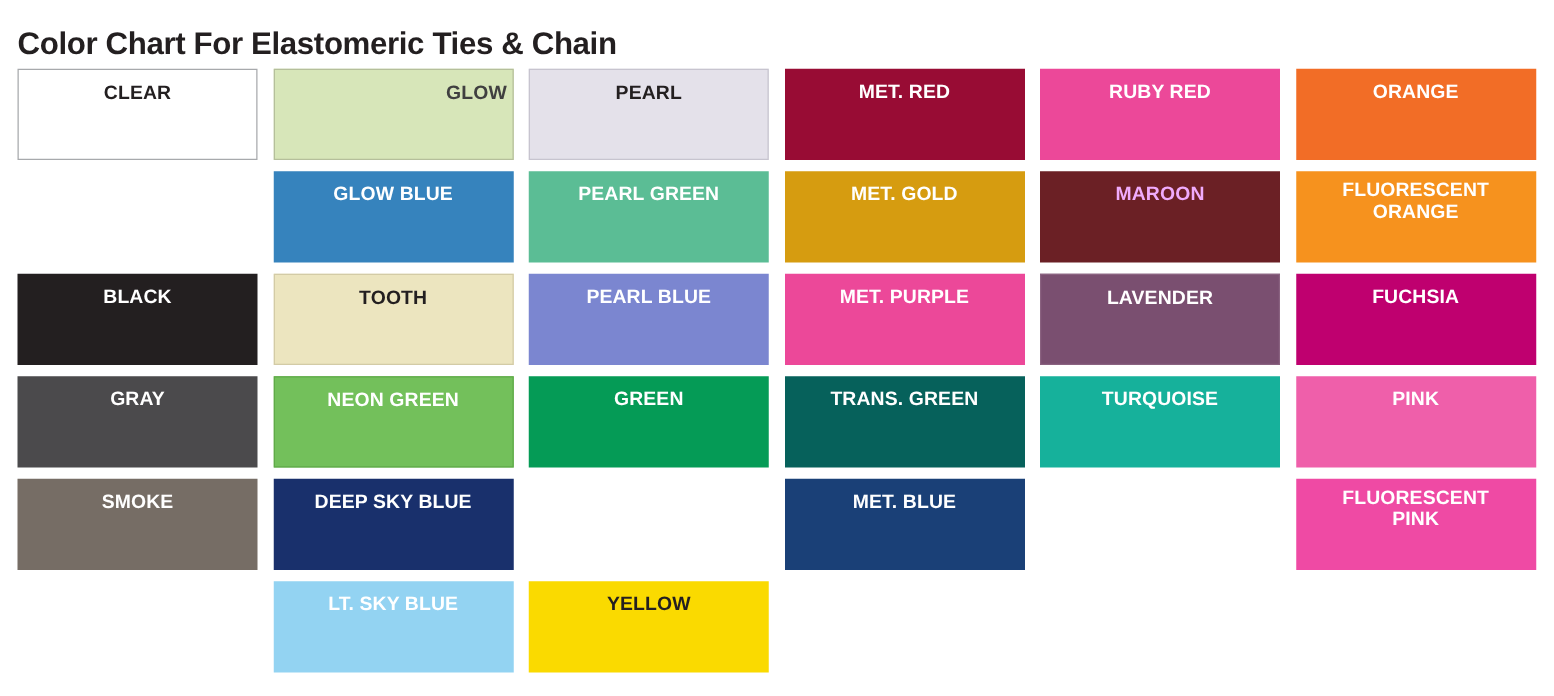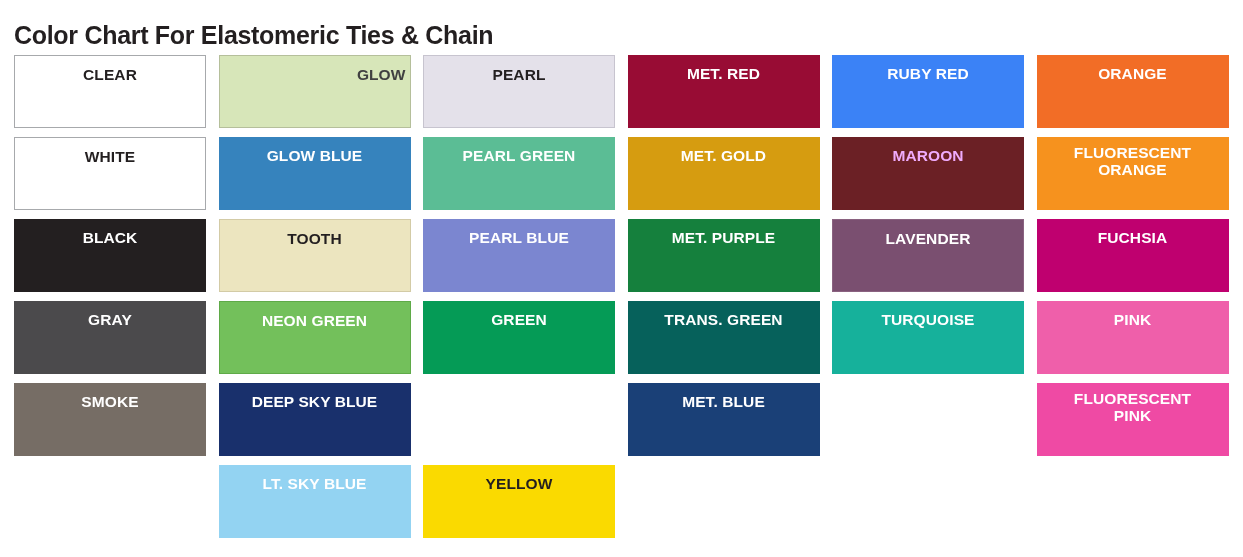--- a/index.html
+++ b/index.html
@@ -82,28 +82,25 @@
       </div>
       <div class="swatch outlined" style="background: rgb(215, 230, 185); border-color: rgb(181, 191, 155); grid-area: 1 / 2;">
         <span class="swatch-label" style="color: #404040; text-align: right;">GLOW</span>
       </div>
       <div class="swatch outlined" style="background: rgb(228, 225, 234); border-color: rgb(199, 196, 207); grid-area: 1 / 3;">
         <span class="swatch-label" style="color: rgb(35, 31, 32);">PEARL</span>
       </div>
       <div class="swatch" style="background: rgb(152, 12, 52); grid-area: 1 / 4;">
         <span class="swatch-label" style="color: rgb(255, 255, 255);">MET. RED</span>
       </div>
-      <div class="swatch" style="background: #3b82f6; grid-area: 1 / 5;">
+      <div class="swatch" style="background: #ec4899; grid-area: 1 / 5;">
         <span class="swatch-label" style="color: rgb(255, 255, 255);">RUBY RED</span>
       </div>
       <div class="swatch" style="background: rgb(242, 109, 38); grid-area: 1 / 6;">
         <span class="swatch-label" style="color: rgb(255, 255, 255);">ORANGE</span>
-      </div>
-      <div class="swatch outlined" style="background: rgb(255, 255, 255); border-color: rgb(167, 169, 172); grid-area: 2 / 1;">
-        <span class="swatch-label" style="color: rgb(35, 31, 32);">WHITE</span>
       </div>
       <div class="swatch" style="background: rgb(54, 131, 189); grid-area: 2 / 2;">
         <span class="swatch-label" style="color: rgb(255, 255, 255);">GLOW BLUE</span>
       </div>
       <div class="swatch" style="background: rgb(91, 189, 149); grid-area: 2 / 3;">
         <span class="swatch-label" style="color: rgb(255, 255, 255);">PEARL GREEN</span>
       </div>
       <div class="swatch" style="background: rgb(214, 156, 16); grid-area: 2 / 4;">
         <span class="swatch-label" style="color: rgb(255, 255, 255);">MET. GOLD</span>
       </div>
@@ -116,21 +113,21 @@
       </div>
       <div class="swatch" style="background: rgb(35, 31, 32); grid-area: 3 / 1;">
         <span class="swatch-label" style="color: rgb(255, 255, 255);">BLACK</span>
       </div>
       <div class="swatch outlined" style="background: rgb(236, 229, 191); border-color: rgb(211, 203, 166); grid-area: 3 / 2;">
         <span class="swatch-label" style="color: rgb(35, 31, 32);">TOOTH</span>
       </div>
       <div class="swatch" style="background: rgb(123, 134, 208); grid-area: 3 / 3;">
         <span class="swatch-label" style="color: rgb(255, 255, 255);">PEARL BLUE</span>
       </div>
-      <div class="swatch" style="background: #15803d; grid-area: 3 / 4;">
+      <div class="swatch" style="background: #ec4899; grid-area: 3 / 4;">
         <span class="swatch-label" style="color: rgb(255, 255, 255);">MET. PURPLE</span>
       </div>
       <div class="swatch outlined" style="background: rgb(122, 79, 112); border-color: rgb(138, 98, 128); grid-area: 3 / 5;">
         <span class="swatch-label" style="color: rgb(255, 255, 255);">LAVENDER</span>
       </div>
       <div class="swatch" style="background: rgb(191, 0, 111); grid-area: 3 / 6;">
         <span class="swatch-label" style="color: rgb(255, 255, 255);">FUCHSIA</span>
       </div>
       <div class="swatch" style="background: rgb(75, 74, 76); grid-area: 4 / 1;">
         <span class="swatch-label" style="color: rgb(255, 255, 255);">GRAY</span>

